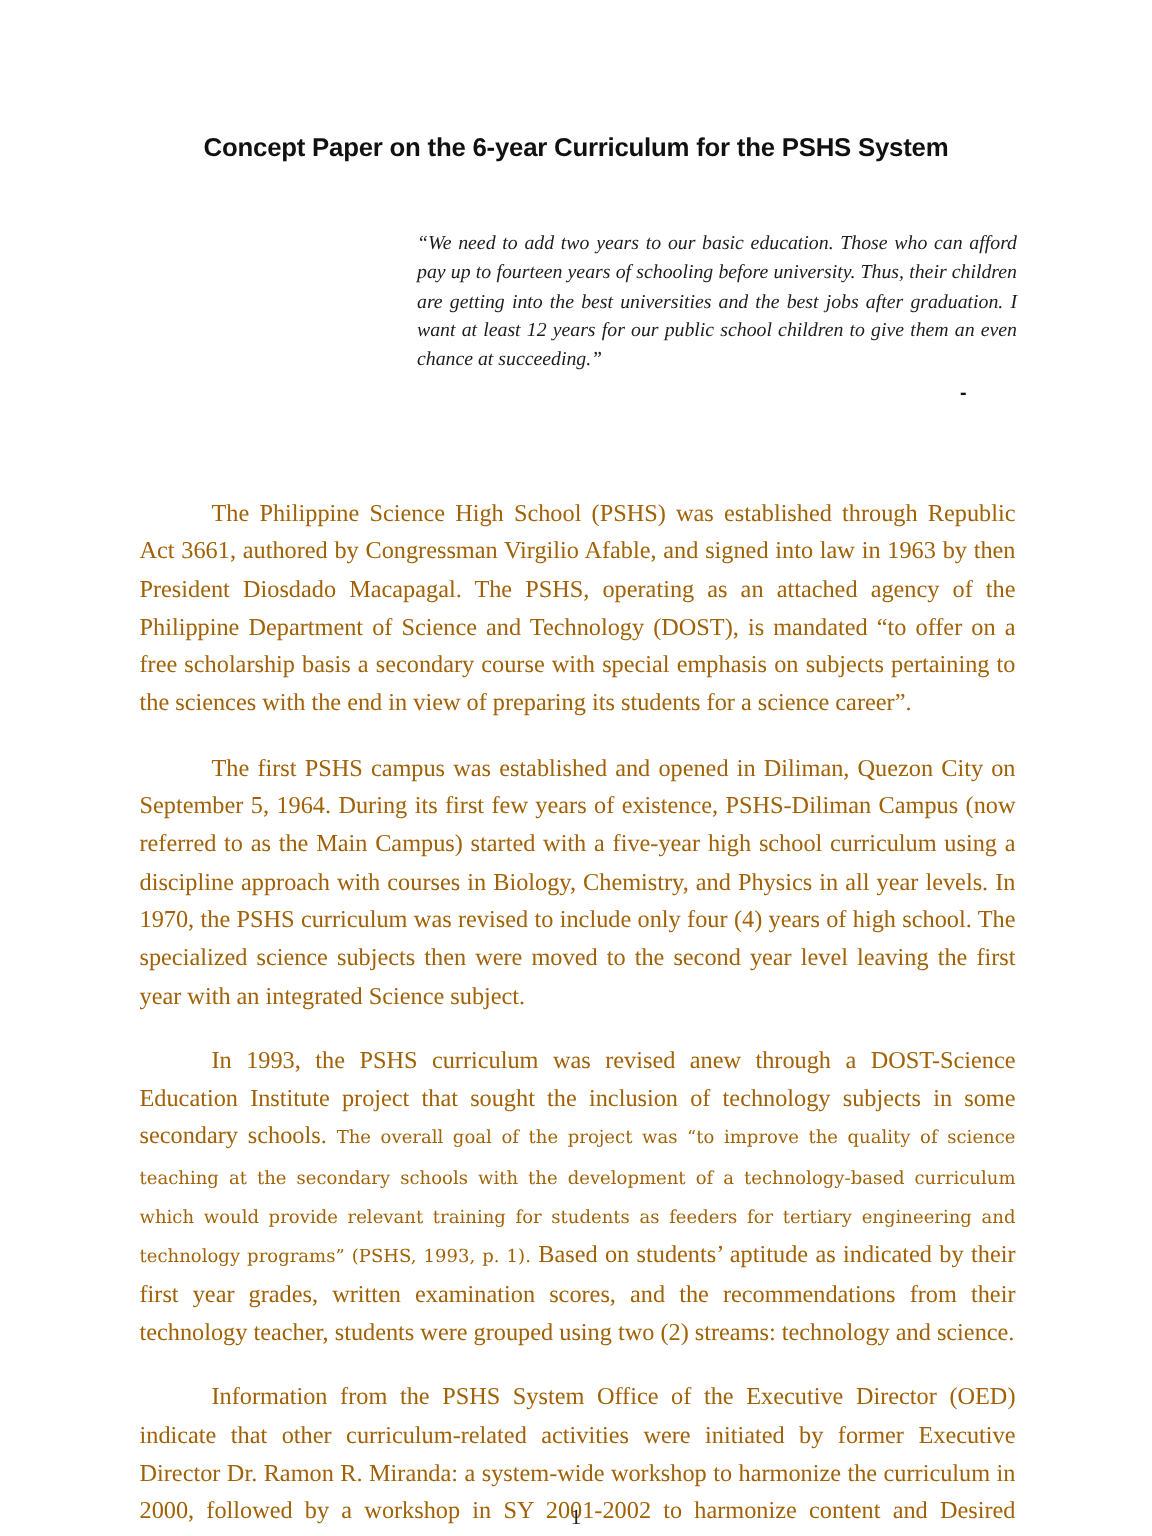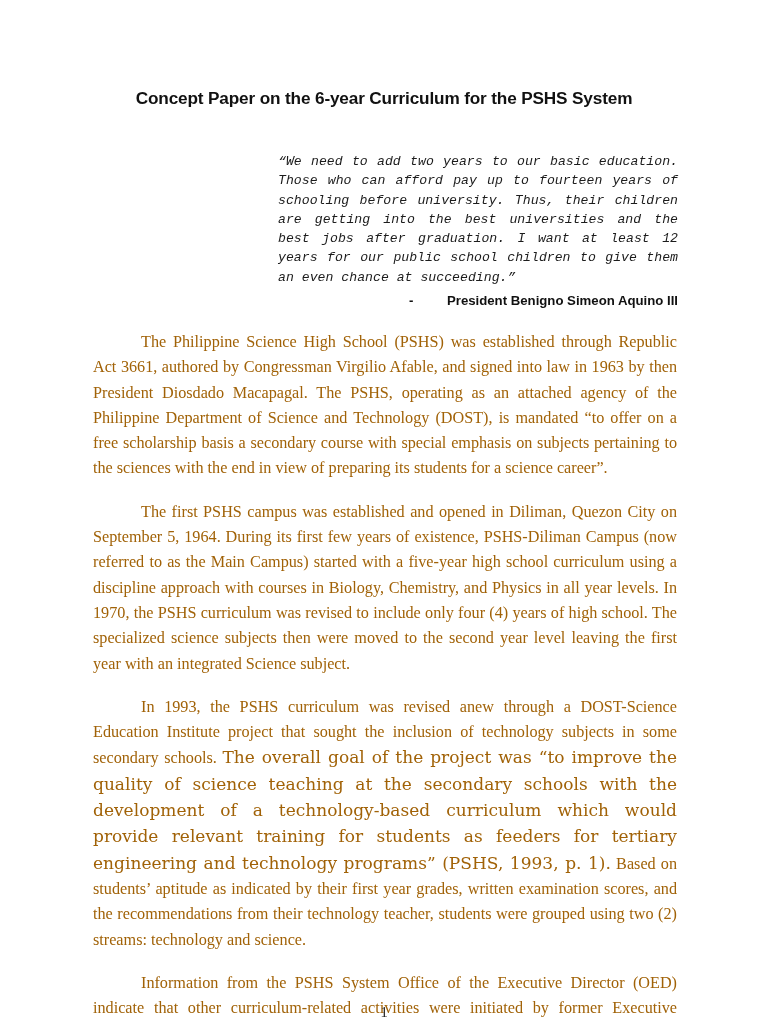--- a/index.html
+++ b/index.html
@@ -40,21 +40,21 @@
   }
 
   
   .quote-block {
     position: absolute;
     left: 278px;
     top: 152px;
     width: 400px;
   }
   .quote-text {
-    font-family: Liberation Mono, monospace;
+    font-family: Liberation Serif, serif;
     font-style: italic;
     font-size: 13.2px;
     line-height: 19.3px;
     text-align: justify;
     text-justify: inter-word;
     color: #1c1c1c;
     margin: 0;
   }
   .quote-attrib {
     margin-top: 5px;
@@ -101,21 +101,21 @@
     text-justify: inter-word;
     text-indent: 48px;
     color: #a16207;
     hyphens: none;
   }
   p.body-par:last-child { margin-bottom: 0; }
 
   
   .alt-face {
     font-family: "DejaVu Serif", "Liberation Serif", serif;
-    font-size: 17px;
+    font-size: 12px;
     letter-spacing: 0.02px;
   }
 
   
   .page-number {
     position: absolute;
     left: 0;
     top: 1004px;
     width: 768px;
     text-align: center;
@@ -128,21 +128,20 @@
 <body>
 
 <div class="page">
 
   <div class="doc-title">Concept Paper on the 6-year Curriculum for the PSHS System</div>
 
   <div class="quote-block">
     <p class="quote-text">“We need to add two years to our basic education. Those who can afford pay up to fourteen years of schooling before university. Thus, their children are getting into the best universities and the best jobs after graduation. I want at least 12 years for our public school children to give them an even chance at succeeding.”</p>
     <div class="quote-attrib">
       <span class="dash">-</span>
-      <span>President Benigno Simeon Aquino III</span>
     </div>
   </div>
 
 
   <div class="body-col">
 
     <p class="body-par">The Philippine Science High School (PSHS) was established through Republic Act 3661, authored by Congressman Virgilio Afable, and signed into law in 1963 by then President Diosdado Macapagal. The PSHS, operating as an attached agency of the Philippine Department of Science and Technology (DOST), is mandated “to offer on a free scholarship basis a secondary course with special emphasis on subjects pertaining to the sciences with the end in view of preparing its students for a science career”.</p>
 
     <p class="body-par">The first PSHS campus was established and opened in Diliman, Quezon City on September 5, 1964.  During its first few years of existence, PSHS-Diliman Campus (now referred to as the Main Campus) started with a five-year high school curriculum using a discipline approach with courses in Biology, Chemistry, and Physics in all year levels. In 1970, the PSHS curriculum was revised to include only four (4) years of high school.   The specialized science subjects then were moved to the second year level leaving the first year with an integrated Science subject.</p>
 

